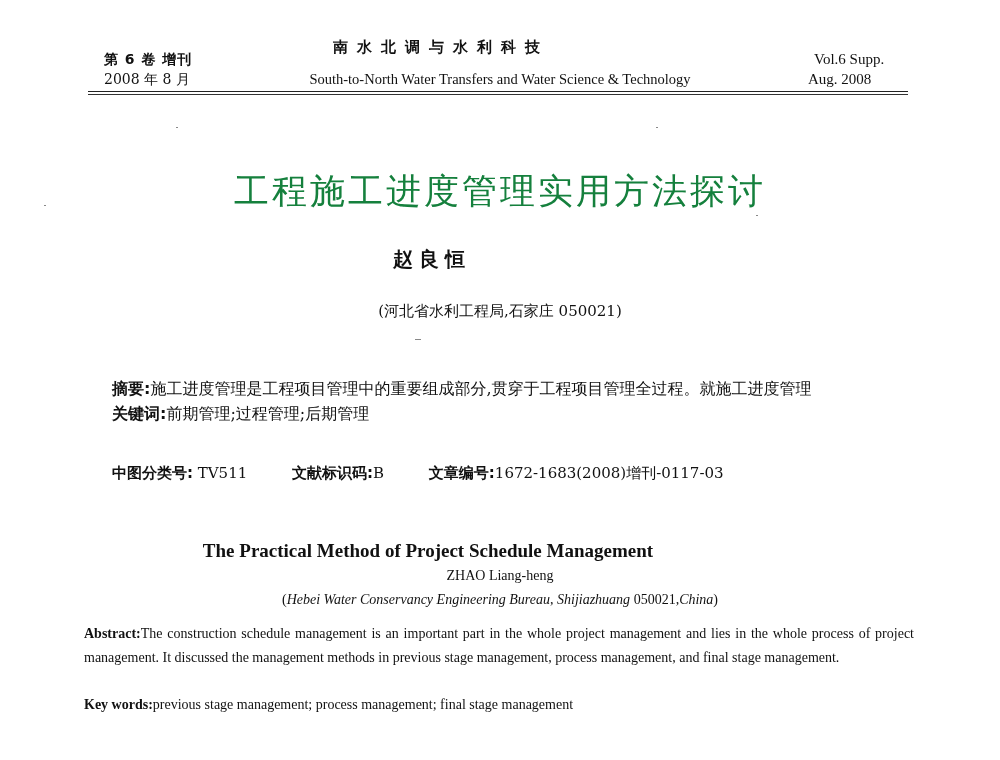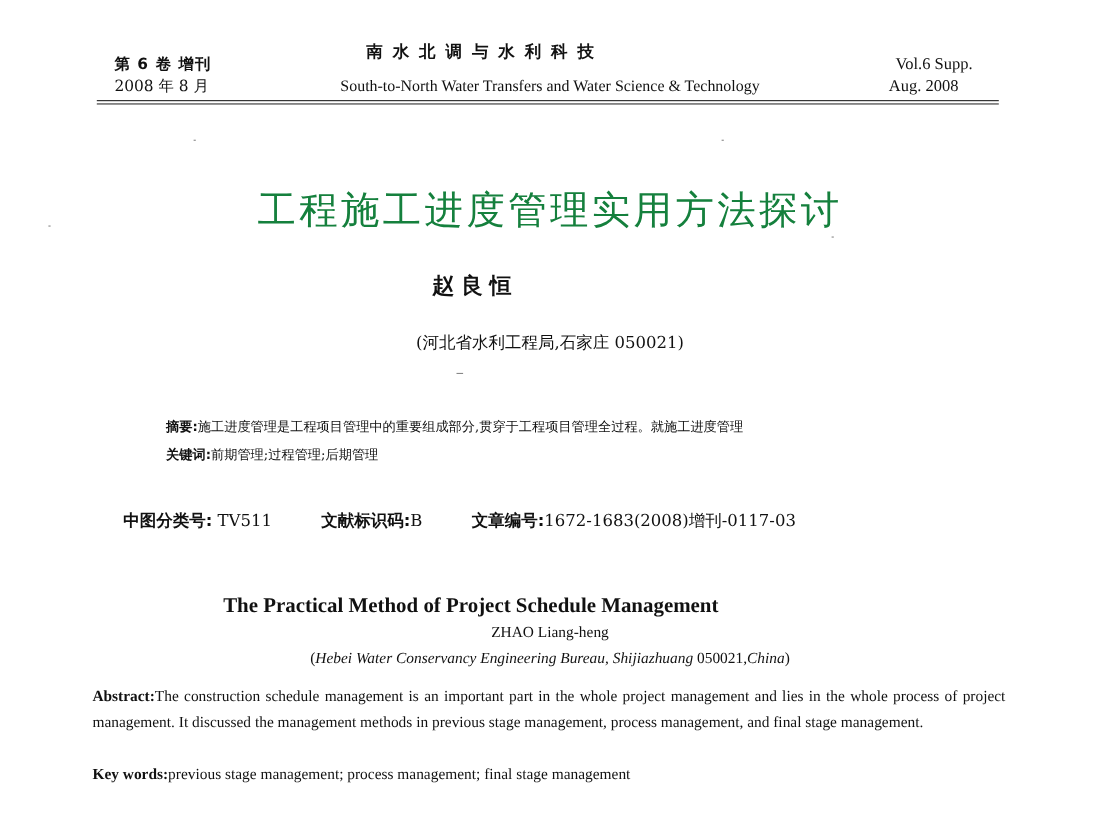--- a/index.html
+++ b/index.html
@@ -27,21 +27,21 @@
     .author-cn {
       left: 0; width: 864px; top: 246px; text-align: center;
       font-family: "DejaVu Serif", serif; font-weight: bold; font-size: 20px; letter-spacing: 6px;
     }
     .affil-cn {
       left: 0; width: 1000px; top: 302px; text-align: center;
       font-family: "DejaVu Serif", serif; font-size: 15px;
     }
 
     
-    .cn-block { left: 112px; width: 800px; font-size: 12px; line-height: 25px; font-family: "DejaVu Serif", serif; margin-left: 39px; }
+    .cn-block { left: 112px; width: 800px; font-size: 16px; line-height: 25px; font-family: "DejaVu Serif", serif; }
     .lbl-bold { font-family: "DejaVu Sans", sans-serif; font-weight: bold; }
     .cls-row { left: 112px; top: 464px; font-size: 15px; white-space: nowrap; font-family: "DejaVu Serif", serif; }
     .cls-row .item { display: inline-block; margin-right: 40px; }
 
     
     .title-en {
       left: 0; width: 856px; top: 540px; text-align: center;
       font-family: "Liberation Serif", serif; font-weight: bold; font-size: 19px;
     }
     .author-en {

